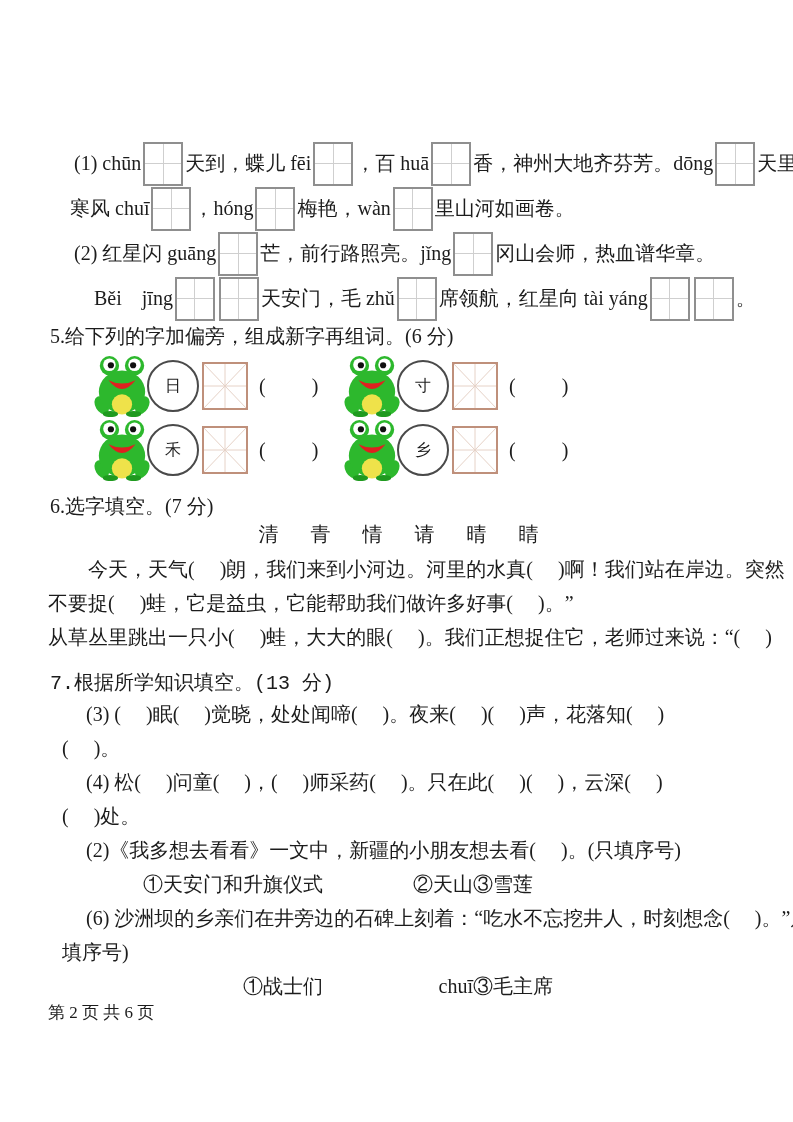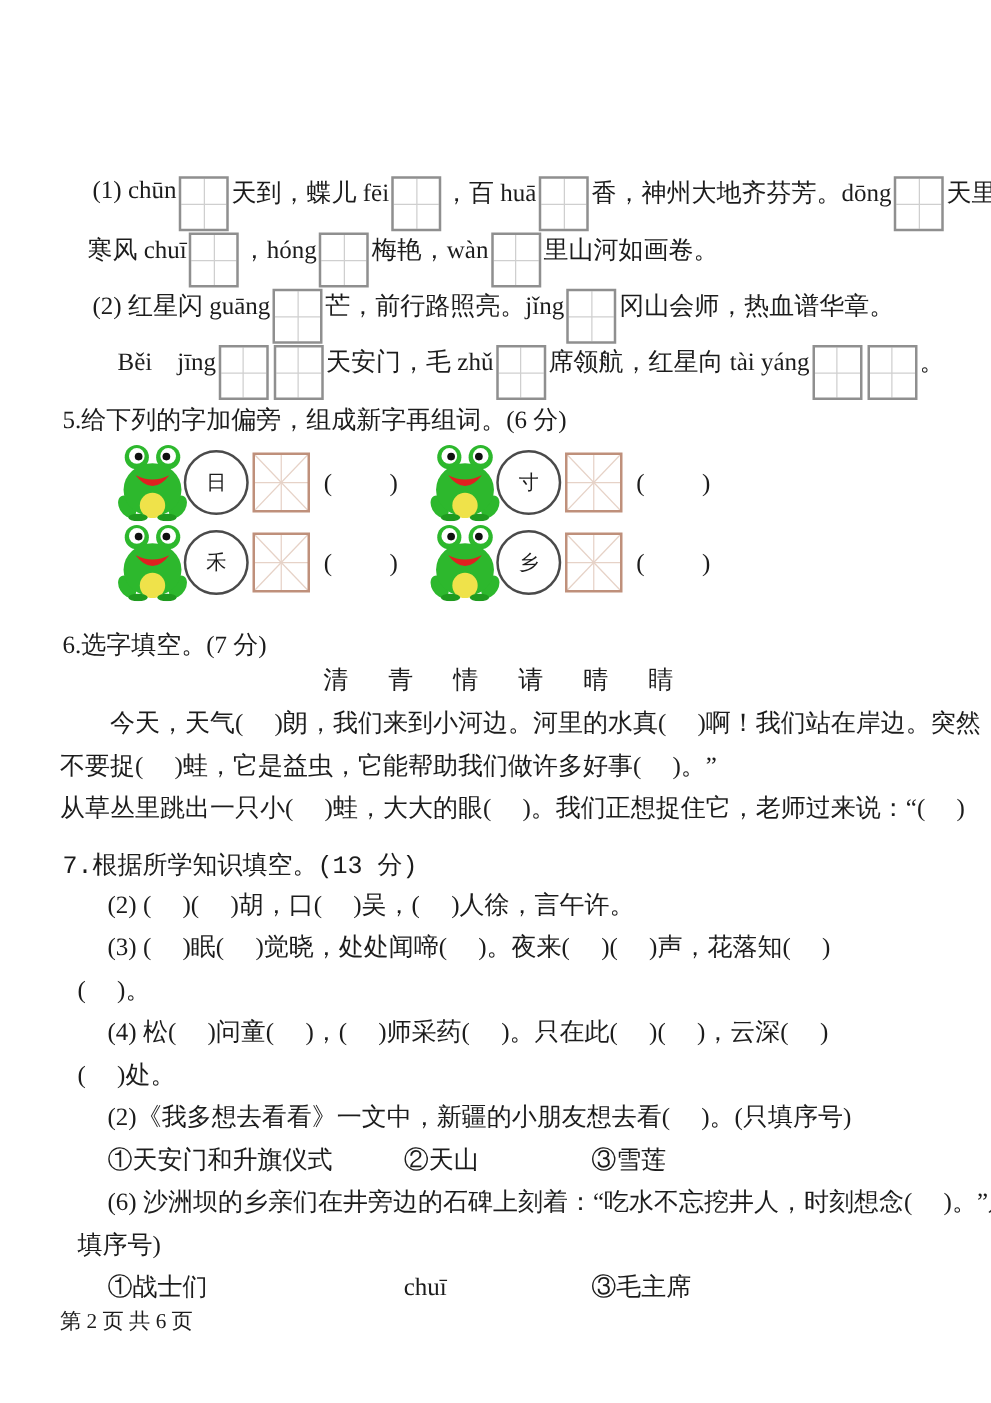--- a/index.html
+++ b/index.html
@@ -4,21 +4,21 @@
 <style>
   html,body{margin:0;padding:0;}
   body{
     width:793px;height:1122px;background:#ffffff;overflow:hidden;
     font-family:"Liberation Serif","DejaVu Serif",serif;
     color:#1c1c1c;font-size:20px;
   }
   .content{position:relative;padding:0 38px 0 48px;}
   .seg{white-space:pre;}
   
-  .boxline{display:flex;align-items:flex-start;height:45px;flex-wrap:nowrap;}
+  .boxline{display:flex;align-items:center;height:45px;flex-wrap:nowrap;}
   .tzg{
     flex:none;width:40px;height:44px;box-sizing:border-box;
     border:2px solid var(--grid_border,#8f8f8f);margin:0 2px;background:#fff;
     background-image:linear-gradient(var(--grid_line,#cfcfcf),var(--grid_line,#cfcfcf)),
                      linear-gradient(var(--grid_line,#cfcfcf),var(--grid_line,#cfcfcf));
     background-size:100% 1px,1px 100%;background-position:center center;background-repeat:no-repeat;
   }
   .bl-indent1{padding-left:26px;}
   .bl-indent2{padding-left:22px;}
   .bl-indent3{padding-left:46px;}
@@ -33,31 +33,31 @@
   .q5-item.first{margin-left:46px;}
   .frog{flex:none;}
   .char-circle{
     flex:none;width:52px;height:52px;border-radius:50%;border:2px solid #4a4a4a;
     box-sizing:border-box;display:flex;align-items:center;justify-content:center;
     font-size:16px;margin-left:-3px;background:#fff;
   }
   .mzg{flex:none;margin-left:2px;}
   .q5-blank{white-space:pre;margin-left:10px;letter-spacing:2px;}
   
-  #q6-title{margin-top:22px;}
+  #q6-title{margin-top:12px;}
   .char-bank{height:26px;line-height:26px;text-align:center;margin-top:2px;white-space:pre;letter-spacing:6px;}
   .para{margin-top:5px;}
   .para-line,.q7 .line{height:34px;line-height:34px;white-space:pre;}
   .para-line.pind{padding-left:40px;}
   
   #q7-title{margin-top:17px;font-family:Liberation Mono, monospace;}
   .q7 .line.ind{padding-left:38px;}
   .q7 .line.cont{padding-left:14px;}
   .opt-row{display:flex;height:34px;line-height:34px;padding-left:38px;}
-  .opt{white-space:pre;flex:none;}
+  .opt{white-space:pre;flex:none;text-align:right;}
   .opt-a{width:237px;}
   .opt-b{width:150px;}
   .footer{height:20px;line-height:20px;font-size:17px;margin-top:0;white-space:pre;}
 </style>
 </head>
 <body>
 
 <svg width="0" height="0" style="position:absolute">
   <defs>
     <g id="frog-shape">
@@ -185,21 +185,20 @@
   <div id="q6-title" class="sec-title">6.选字填空。(7 分)</div>
   <div class="char-bank">清　青　情　请　晴　睛</div>
   <div class="para">
     <div class="para-line pind">今天，天气(　 )朗，我们来到小河边。河里的水真(　 )啊！我们站在岸边。突然，</div>
     <div class="para-line">不要捉(　 )蛙，它是益虫，它能帮助我们做许多好事(　 )。”</div>
     <div class="para-line">从草丛里跳出一只小(　 )蛙，大大的眼(　 )。我们正想捉住它，老师过来说：“(　 )</div>
   </div>
 
   <div id="q7-title" class="sec-title">7.根据所学知识填空。(13 分)</div>
   <div class="q7">
-    <div class="line ind">(2) (　 )(　 )胡，口(　 )吴，(　 )人徐，言午许。</div>
     <div class="line ind">(3) (　 )眠(　 )觉晓，处处闻啼(　 )。夜来(　 )(　 )声，花落知(　 )</div>
     <div class="line cont">(　 )。</div>
     <div class="line ind">(4) 松(　 )问童(　 )，(　 )师采药(　 )。只在此(　 )(　 )，云深(　 )</div>
     <div class="line cont">(　 )处。</div>
     <div class="line ind">(2)《我多想去看看》一文中，新疆的小朋友想去看(　 )。(只填序号)</div>
     <div class="opt-row">
       <span class="opt opt-a">①天安门和升旗仪式</span>
       <span class="opt opt-b">②天山</span>
       <span class="opt">③雪莲</span>
     </div>

